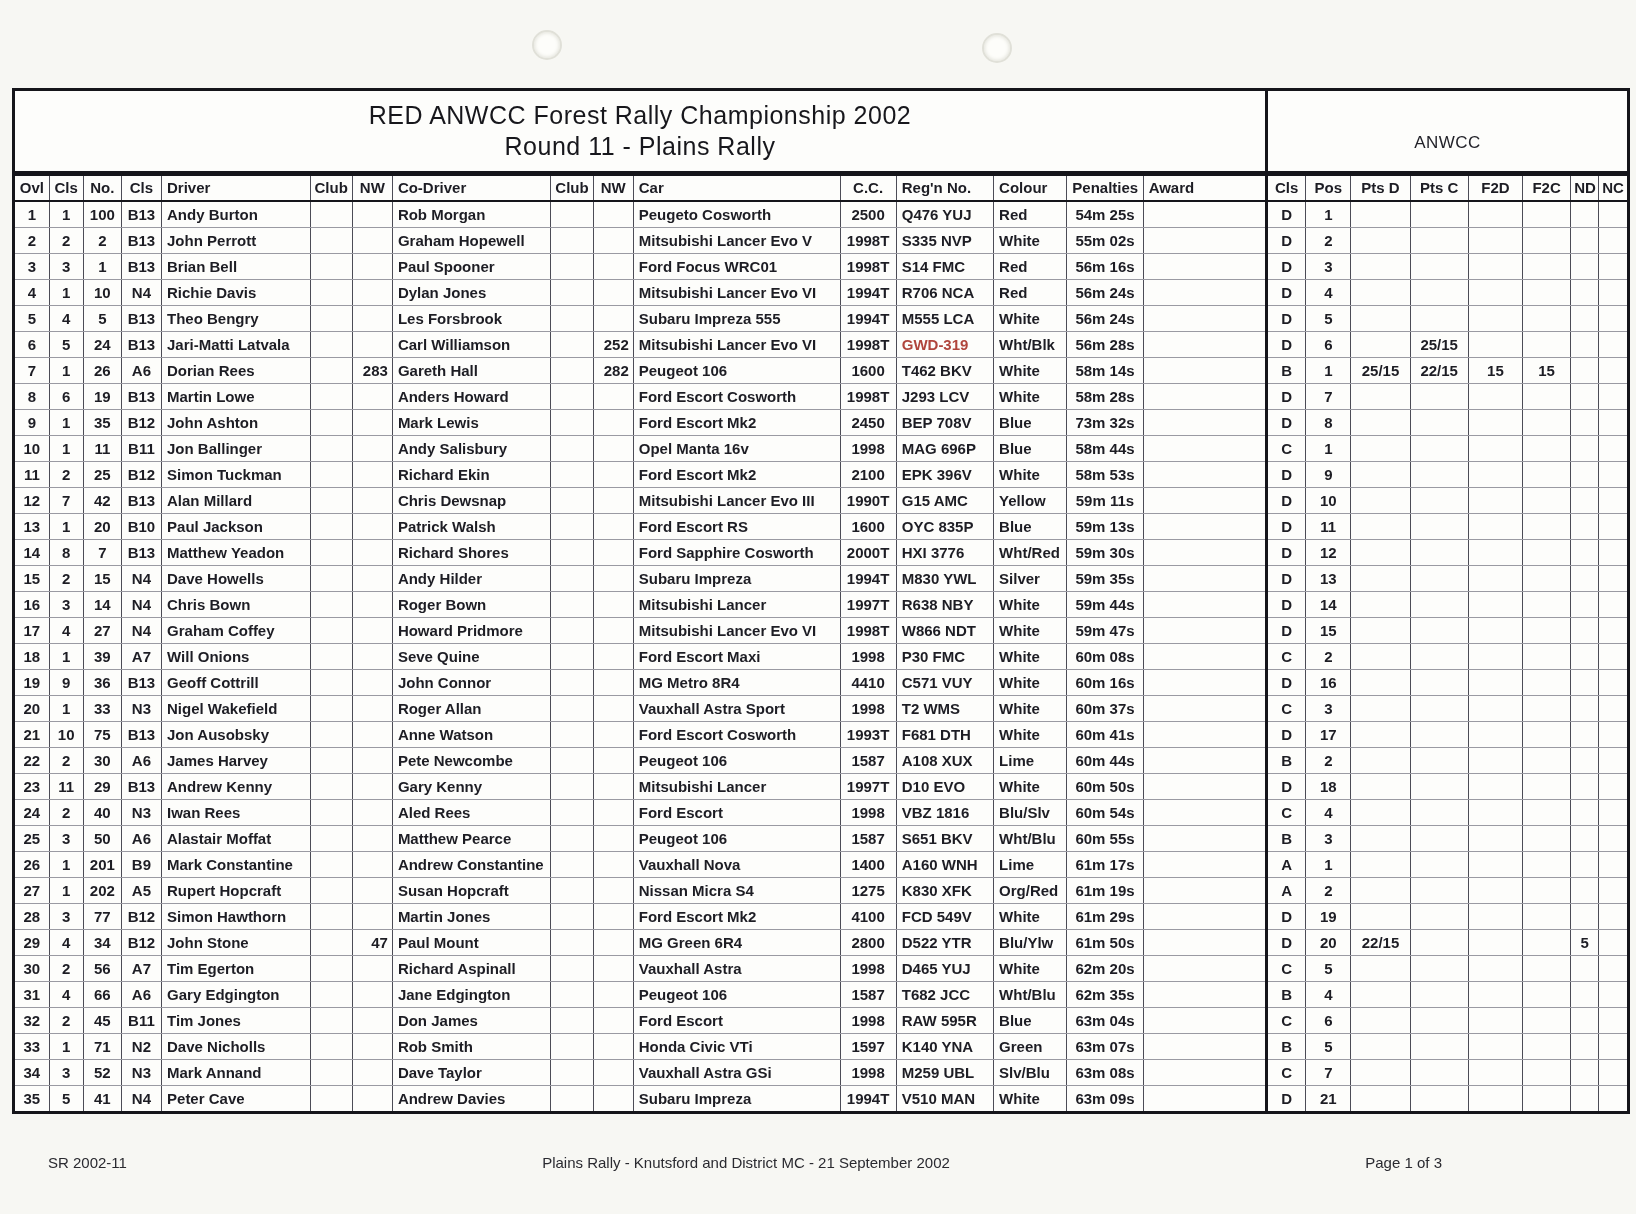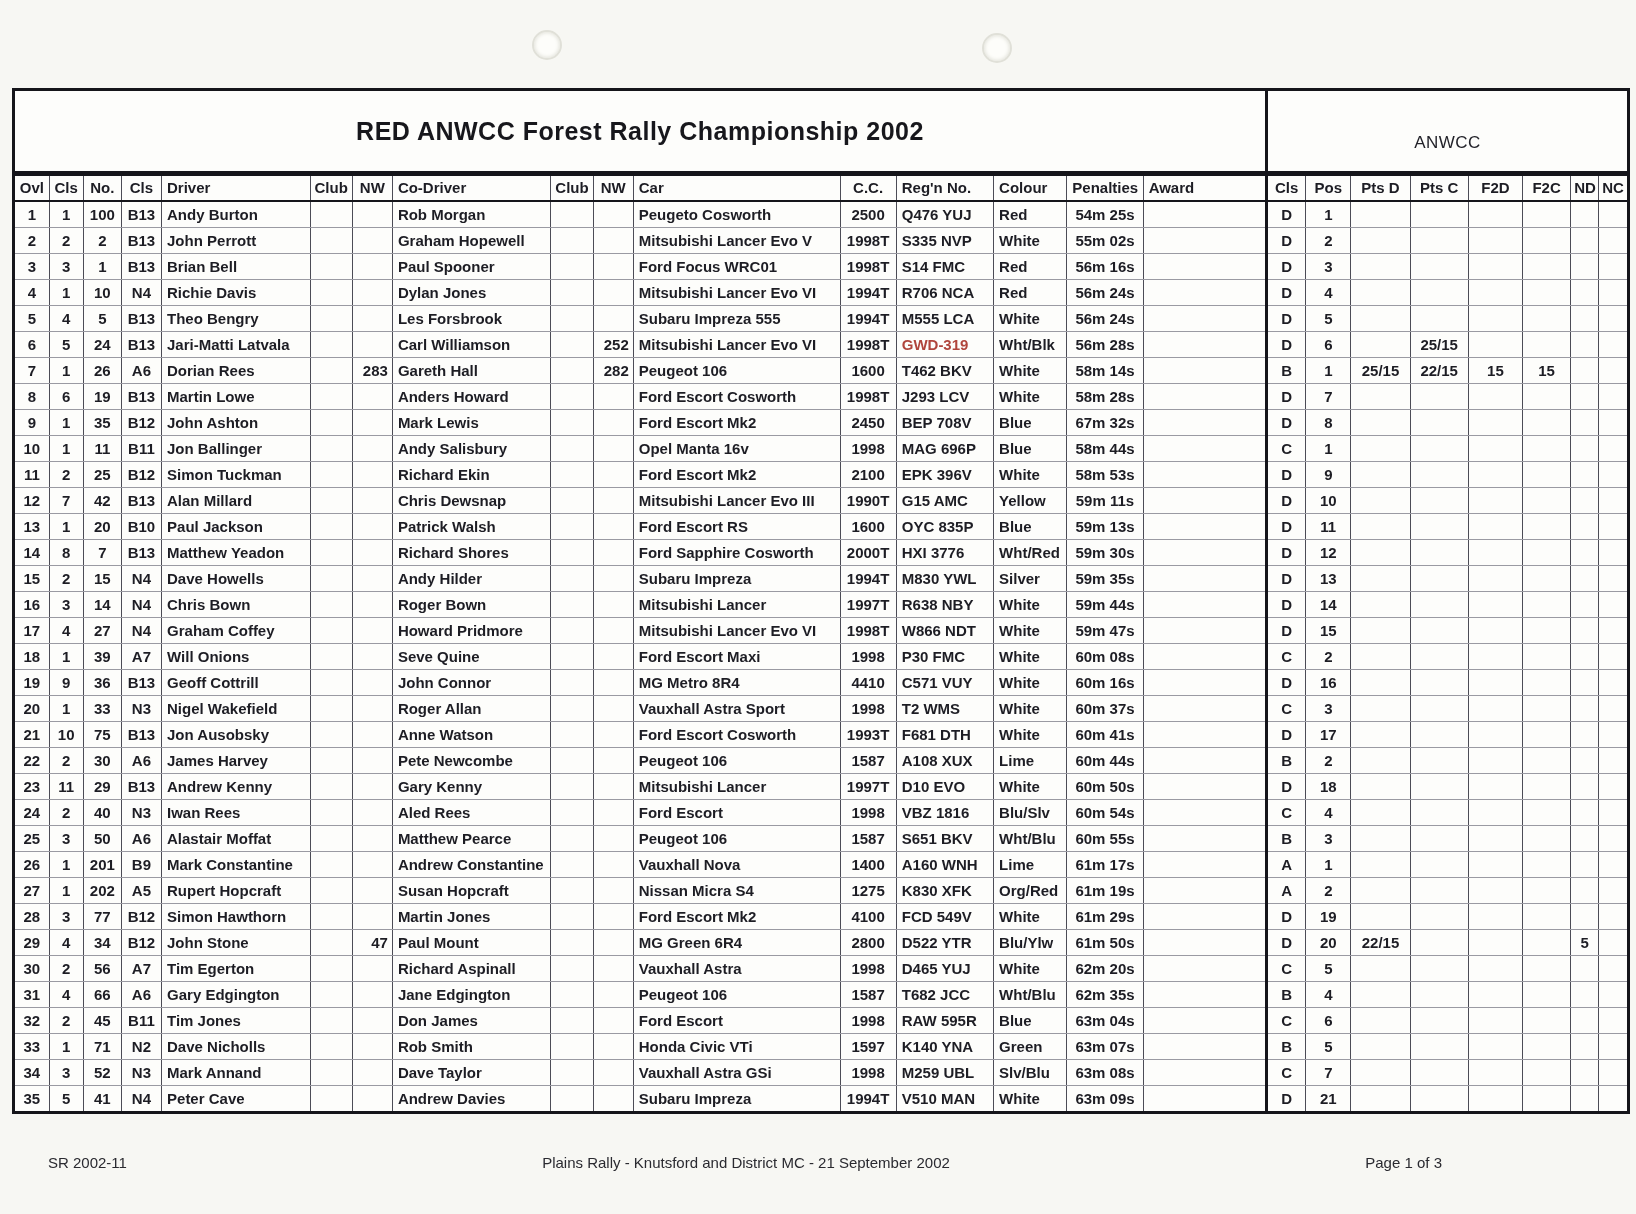--- a/index.html
+++ b/index.html
@@ -17,21 +17,21 @@
   }
   .hole.h1{left:532px;top:30px;}
   .hole.h2{left:982px;top:33px;}
   .sheet{
     position:absolute;left:12px;top:88px;width:1612px;
     border:3px solid #15151a;background:#fdfdfb;
     box-sizing:content-box;
   }
   .titlebar{display:flex;align-items:stretch;border-bottom:3px solid #15151a;height:80px;}
   .title-area{flex:1;display:flex;flex-direction:column;justify-content:center;align-items:center;}
-  .title-line{font-weight:bold;font-size:25px;line-height:31px;letter-spacing:.5px;color:#17171c;}
+  .title-line{font-weight:normal;font-size:25px;line-height:31px;letter-spacing:.5px;color:#17171c;}
   .anwcc-box{width:359px;border-left:3px solid #15151a;display:flex;align-items:center;justify-content:center;}
   .anwcc-label{font-size:17px;color:#23232a;letter-spacing:.5px;margin-top:24px;}
   table{border-collapse:collapse;table-layout:fixed;width:1612px;}
   th,td{
     border-left:1px solid #4c4c56;border-right:1px solid #4c4c56;
     border-top:1px solid #9a9aa2;border-bottom:1px solid #9a9aa2;
     padding:0 3px;overflow:hidden;white-space:nowrap;
     font-size:15px;font-weight:bold;color:#1d1d24;
     text-align:center;height:25px;line-height:25px;
   }
@@ -56,20 +56,21 @@
 </head>
 <body>
 
 <div class="hole h1"></div>
 <div class="hole h2"></div>
 
 <div class="sheet">
   <div class="titlebar">
     <div class="title-area">
       <div class="title-line">RED ANWCC Forest Rally Championship 2002</div>
+      <div class="title-line">Round 11 - Plains Rally</div>
     </div>
     <div class="anwcc-box">
       <div class="anwcc-label">ANWCC</div>
     </div>
   </div>
   <table>
     <colgroup>
       <col style="width:34px">
         <col style="width:34px">
         <col style="width:38px">
@@ -340,21 +341,21 @@
           <td class="al">John Ashton</td>
           <td></td>
           <td class="ar"></td>
           <td class="al">Mark Lewis</td>
           <td></td>
           <td class="ar"></td>
           <td class="al">Ford Escort Mk2</td>
           <td>2450</td>
           <td class="al">BEP 708V</td>
           <td class="al">Blue</td>
-          <td>67m 32s</td>
+          <td>73m 32s</td>
           <td></td>
           <td class="sect">D</td>
           <td>8</td>
           <td></td>
           <td></td>
           <td></td>
           <td></td>
           <td></td>
           <td></td>
         </tr>

